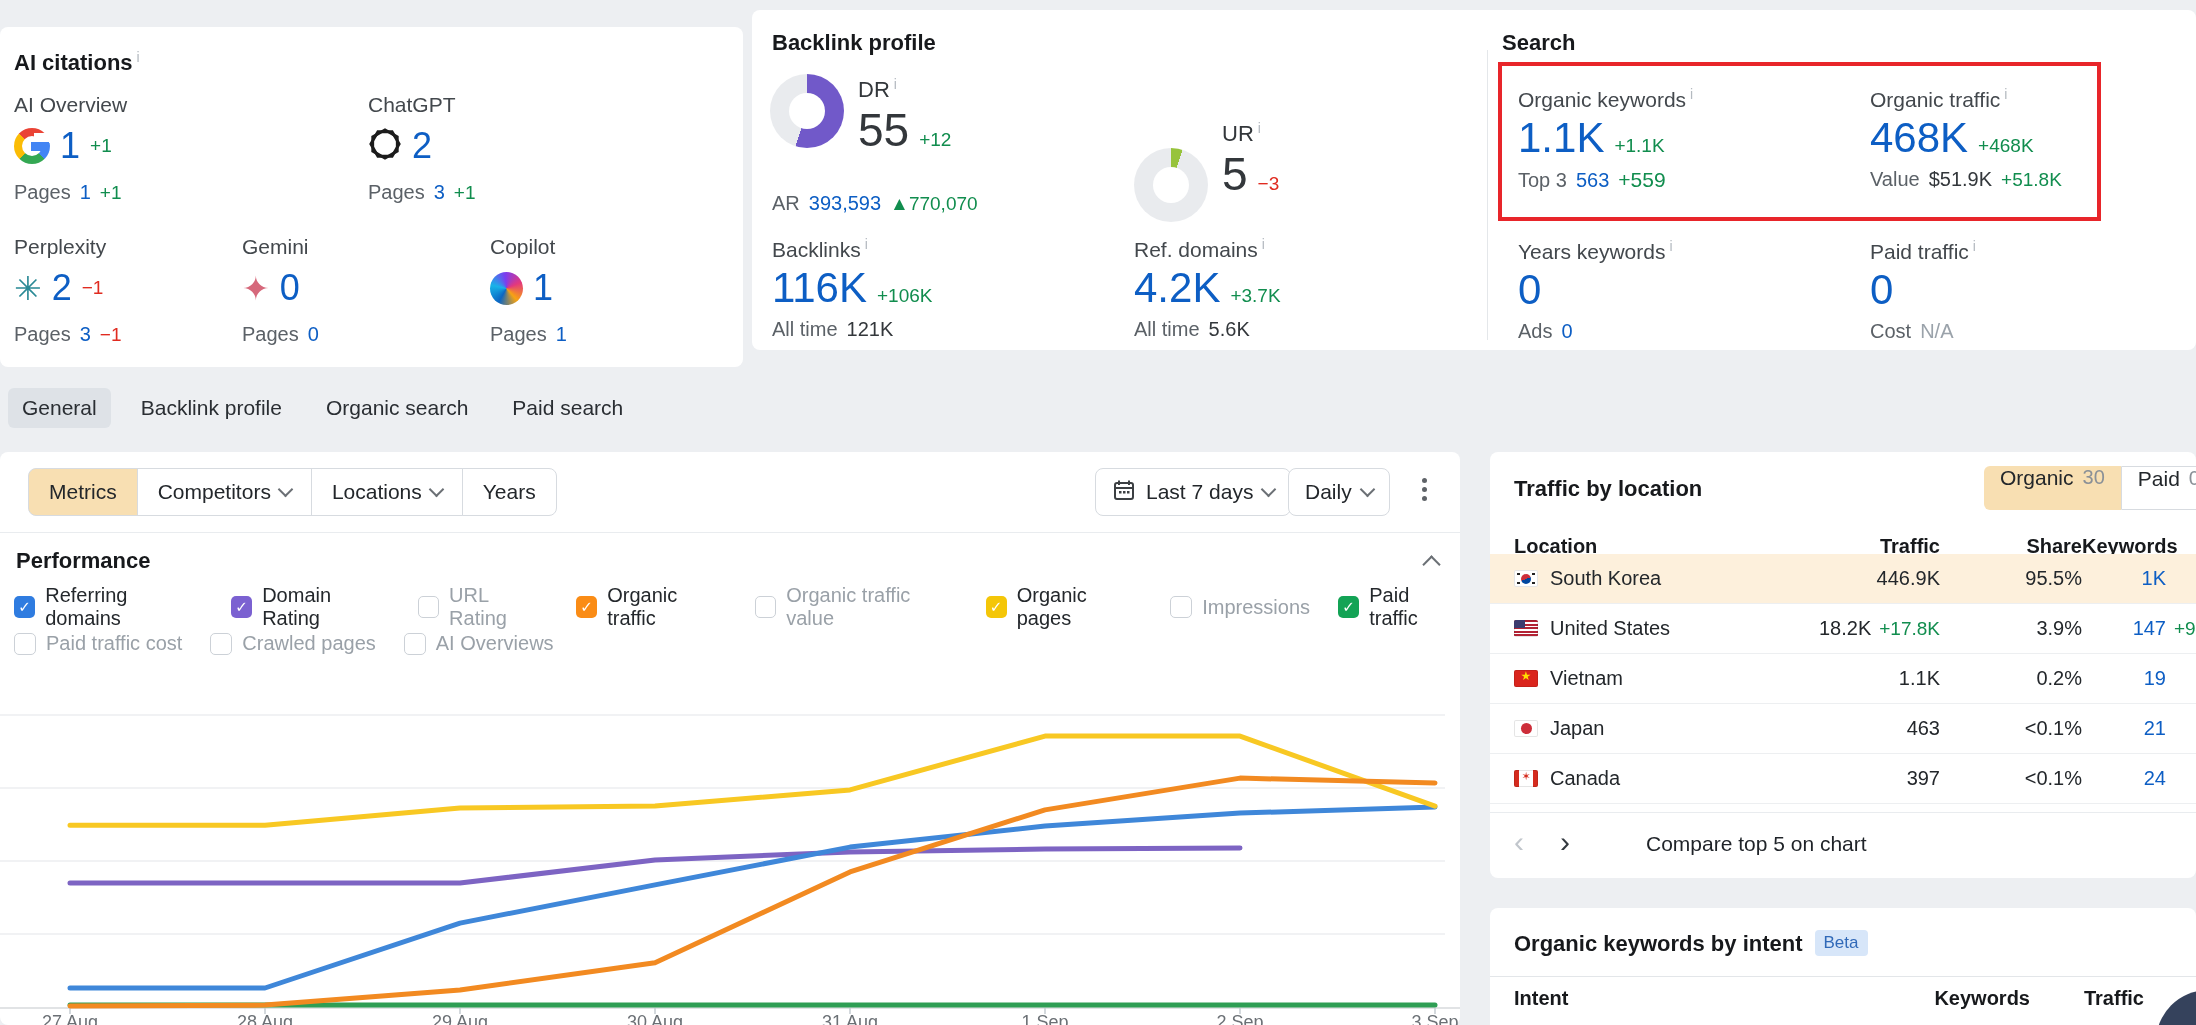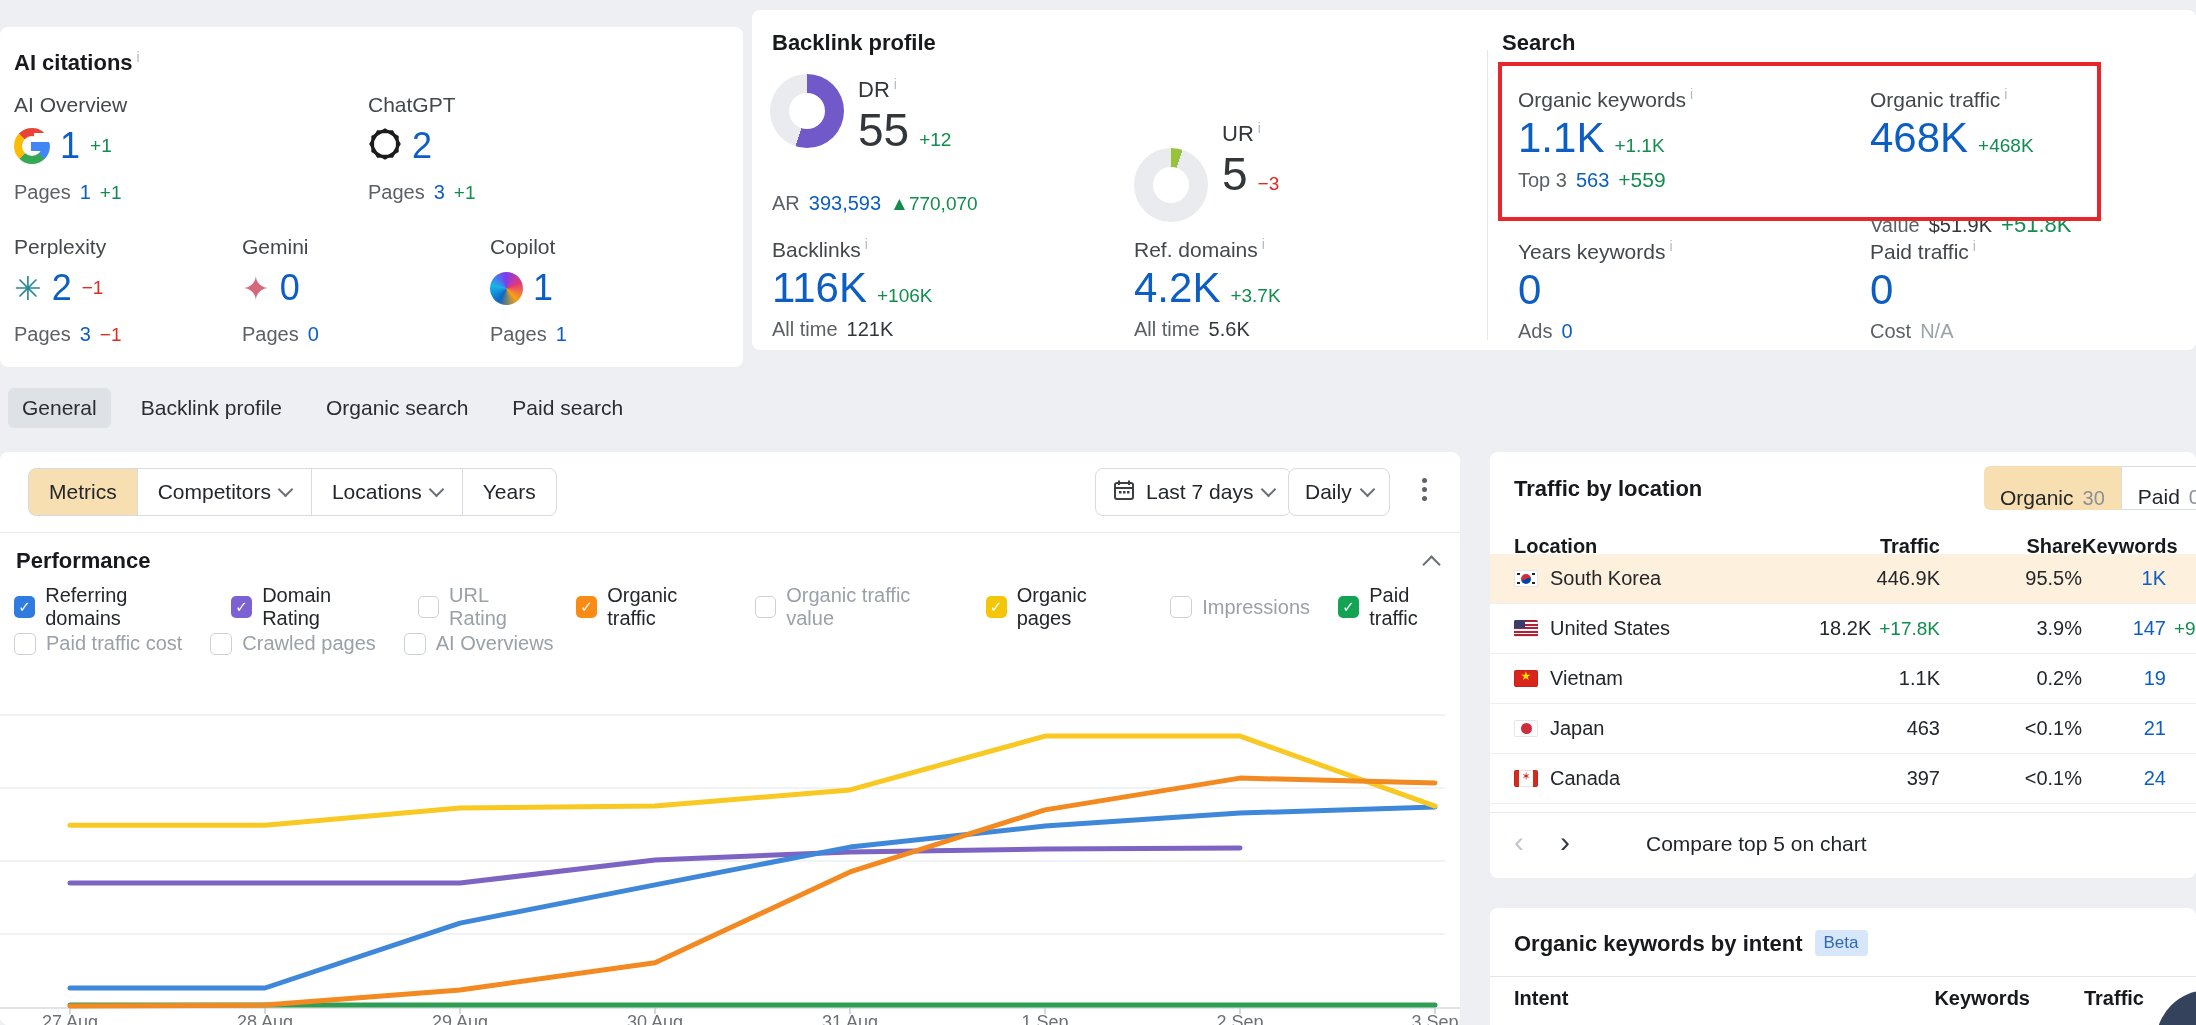--- a/index.html
+++ b/index.html
@@ -84,21 +84,21 @@
     box-shadow:15px 9px 0 #222,15px 0 0 #222,0 9px 0 #222;}
   .flag.us{background:repeating-linear-gradient(#b22234 0 2px,#fff 2px 3.6px);}
   .flag.us::before{content:"";position:absolute;left:0;top:0;width:11px;height:8px;background:#3c3b6e;}
   .flag.vn{background:#da251d;}
   .flag.vn::before{content:"★";position:absolute;left:0;right:0;top:-1px;text-align:center;font-size:12px;color:#ffde00;}
   .flag.jp::before{content:"";position:absolute;left:6.5px;top:3px;width:11px;height:11px;border-radius:50%;background:#cd2e3a;}
   .flag.ca{background:linear-gradient(90deg,#d52b1e 0 5px,#fff 5px 19px,#d52b1e 19px);}
   .flag.ca::before{content:"✶";position:absolute;left:0;right:0;top:0px;text-align:center;font-size:11px;color:#d52b1e;}
   
   .toggle{position:absolute;display:flex;height:44px;}
-  .tgl{display:flex;align-items:flex-end;gap:9px;padding:0 16px;font-size:21px;}
+  .tgl{display:flex;align-items:flex-start;gap:9px;padding:0 16px;font-size:21px;}
   .tgl .cnt{color:#8a9097;font-size:20px;}
   .tgl.on{background:#f8dfb2;border-radius:6px 0 0 6px;}
   .tgl.off{background:#fff;border:1px solid #d7dbe0;border-radius:0 6px 6px 0;}
   .badge{display:inline-block;background:#d7e6f9;color:#3069b8;font-size:17px;border-radius:4px;
     padding:3px 9px;margin-left:12px;vertical-align:3px;font-weight:normal;}
   .pagarrow{font-size:30px;line-height:1;}
   .redbox{position:absolute;border:4px solid #e8252a;z-index:6;}
   .ihead{display:grid;grid-template-columns:330px 186px 114px 51px;align-items:center;padding-left:24px;
     height:40px;font-weight:bold;font-size:20px;color:#17191c;}
   .chat-bubble{position:absolute;left:2156px;top:990px;width:104px;height:104px;border-radius:50%;background:#35425c;z-index:9;}
@@ -255,21 +255,21 @@
 
   <div class="abs" style="left:1118px;top:76px;">
     <div class="lbl"><span>Organic traffic</span><sup class="sup-i">i</sup></div>
     <div style="display:flex;align-items:baseline;gap:10px;margin-top:2px;">
       <span class="bignum blue">468K</span>
       <span class="delta green">+468K</span>
     </div>
     <div class="foot" style="margin-top:6px;">
         <span>Value</span>
       <span class="dark">$51.9K</span>
-      <span class="green" style="font-size:22px;margin-top:44px;">+51.8K</span>
+      <span class="green" style="font-size:19px;">+51.8K</span>
       </div>
   </div>
 
   <div class="abs" style="left:766px;top:228px;">
     <div class="lbl"><span>Years keywords</span><sup class="sup-i">i</sup></div>
     <div style="margin-top:2px;"><span class="bignum blue">0</span></div>
     <div class="foot" style="margin-top:6px;">
         <span>Ads</span>
       <span class="blue">0</span>
       </div>

